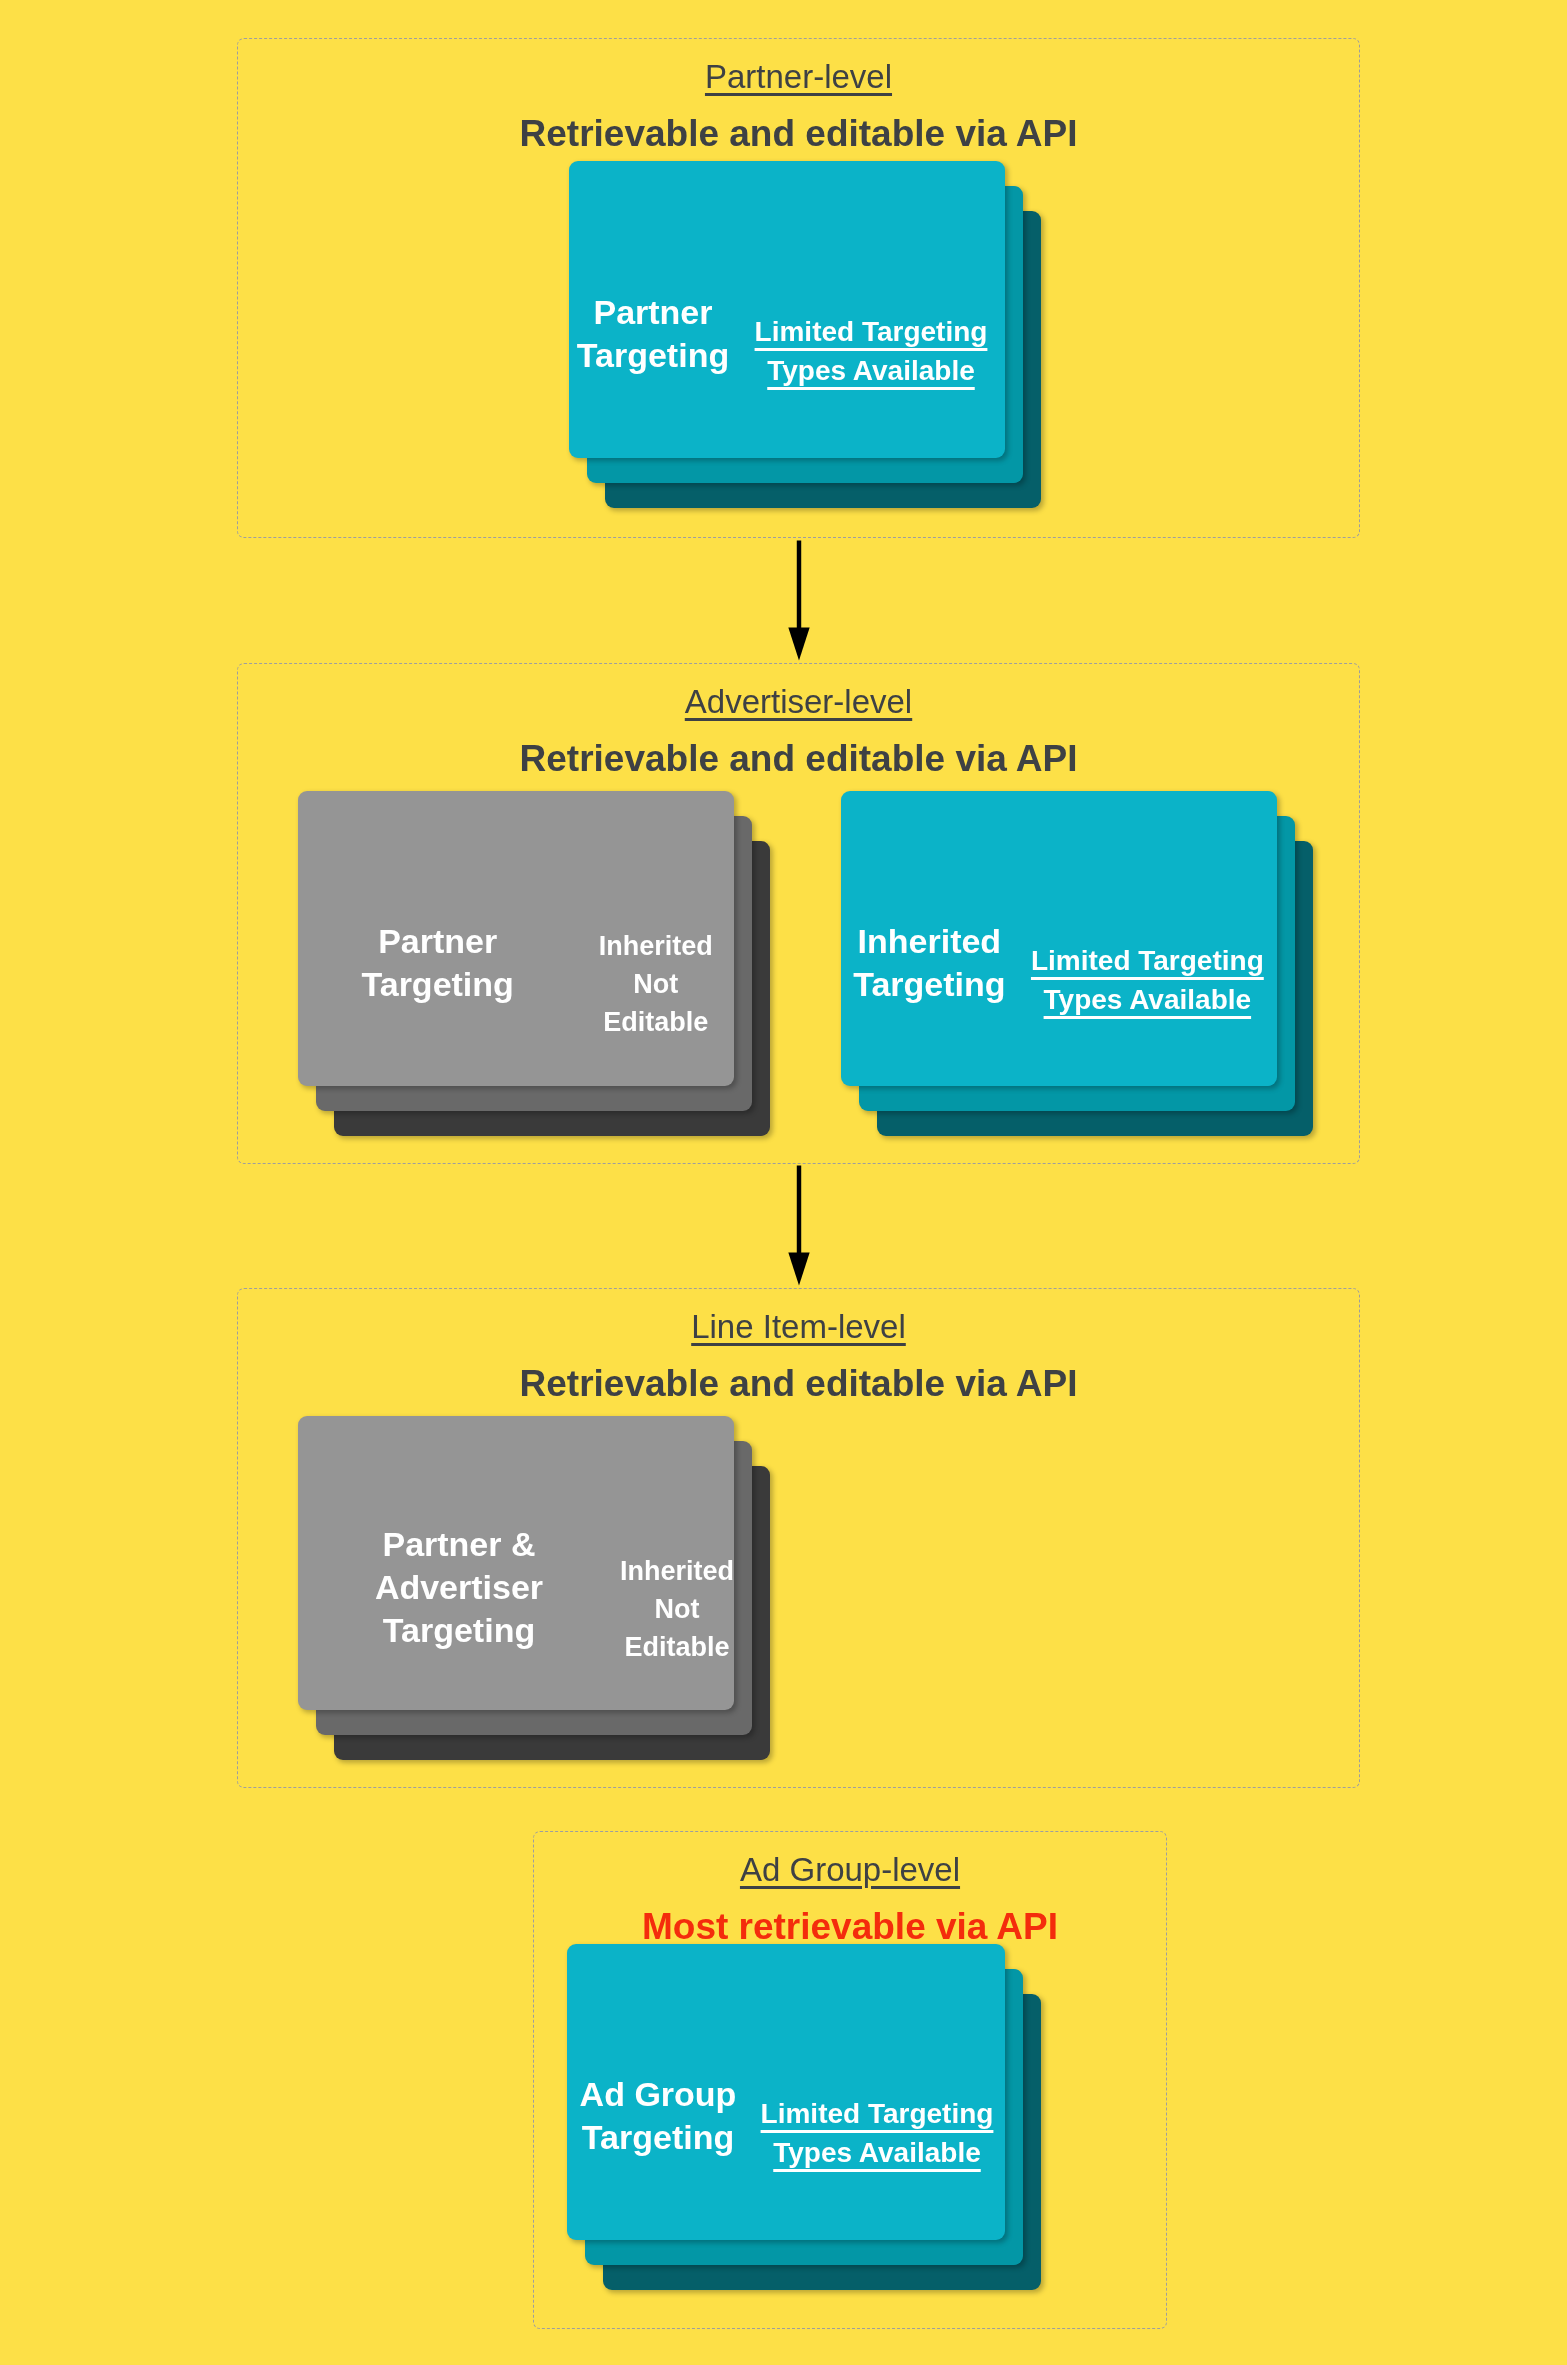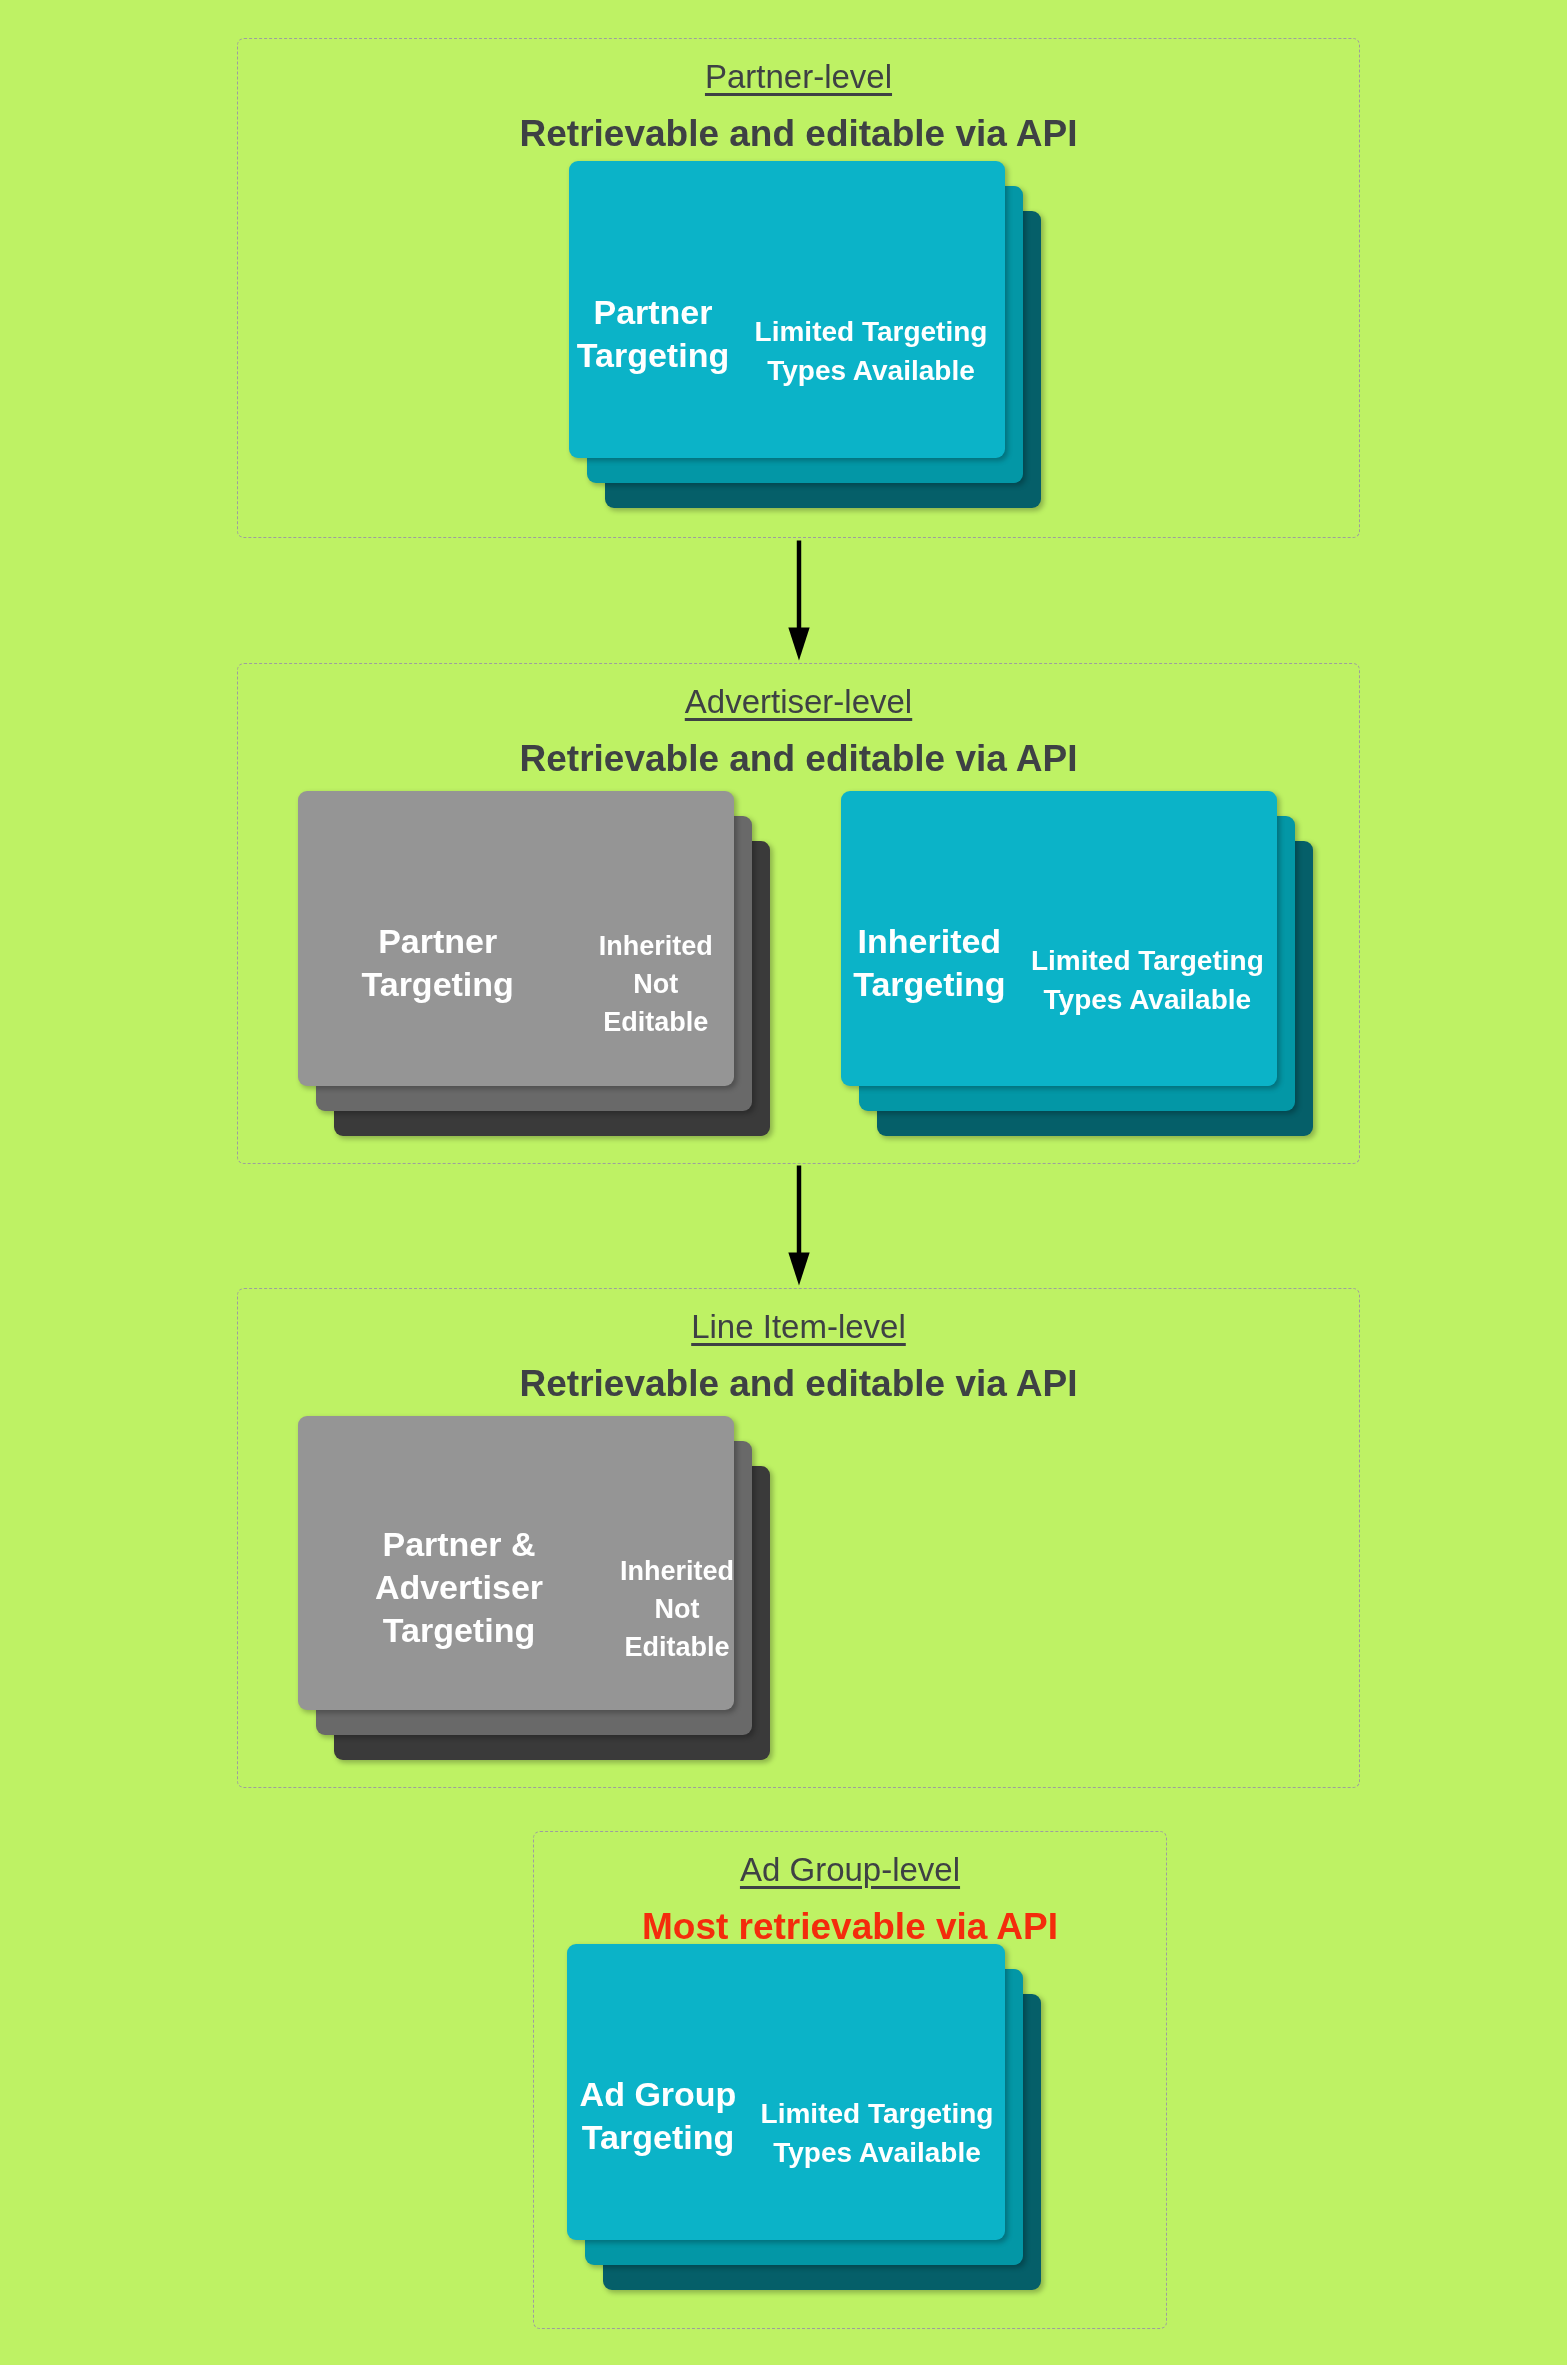--- a/index.html
+++ b/index.html
@@ -2,21 +2,21 @@
 <html style="--teal-front: #0bb3c8; --teal-mid: #0397a6; --teal-back: #055f69; --gray-front: #959595; --gray-mid: #696969; --gray-back: #3a3a3a; --red: #f42c0c; --text-dark: #3e4144; --border-gray: #9e9e9e; --arrow-black: #000000;font-size:14.3px"><head>
 <meta charset="utf-8">
 <style>
   :root{
     --teal-front:#0bb3c8; --teal-mid:#0397a6; --teal-back:#055f69;
     --gray-front:#959595; --gray-mid:#696969; --gray-back:#3a3a3a;
     --red:#f42c0c; --text-dark:#3e4144; --border-gray:#9e9e9e; --arrow-black:#000000;
   }
   html,body{margin:0;padding:0;background:#ffffff;}
   #canvas{
-    position:relative;width:1567px;height:2366px;background:#bef264;overflow:hidden;
+    position:relative;width:1567px;height:2366px;background:#fde047;overflow:hidden;
     font-family:"Liberation Sans","DejaVu Sans",sans-serif;
   }
   .section{
     position:absolute;border:1.8px dashed var(--border-gray);border-radius:7.1px;
     box-sizing:border-box;
   }
   .section-head{position:absolute;left:0;right:0;top:18px;text-align:center;}
   .section-title{
     font-size:33px;font-weight:400;color:var(--text-dark);
     text-decoration:underline;text-decoration-thickness:2.7px;text-underline-offset:5.4px;
@@ -43,21 +43,21 @@
   }
   .card-title{
     font-size:34px;font-weight:700;color:#ffffff;text-align:center;
     line-height:43px;max-width:411px;
   }
   .card-subtitle{
     font-size:28px;font-weight:700;color:#ffffff;text-align:center;
     line-height:39px;margin-top:34px;max-width:375px;white-space:pre-line;
   }
   .card-subtitle.underlined{
-    text-decoration-thickness:2.7px;text-underline-offset:7.1px;
+    text-decoration:underline;text-decoration-thickness:2.7px;text-underline-offset:7.1px;
   }
   .gray .card-subtitle{margin-top:43px;font-size:27px;line-height:38px;}
   .arrow{position:absolute;}
 </style>
 </head>
 <body>
 
 <div id="canvas">
 
   <div class="section" style="left:237px;top:38px;width:1123px;height:500px">

